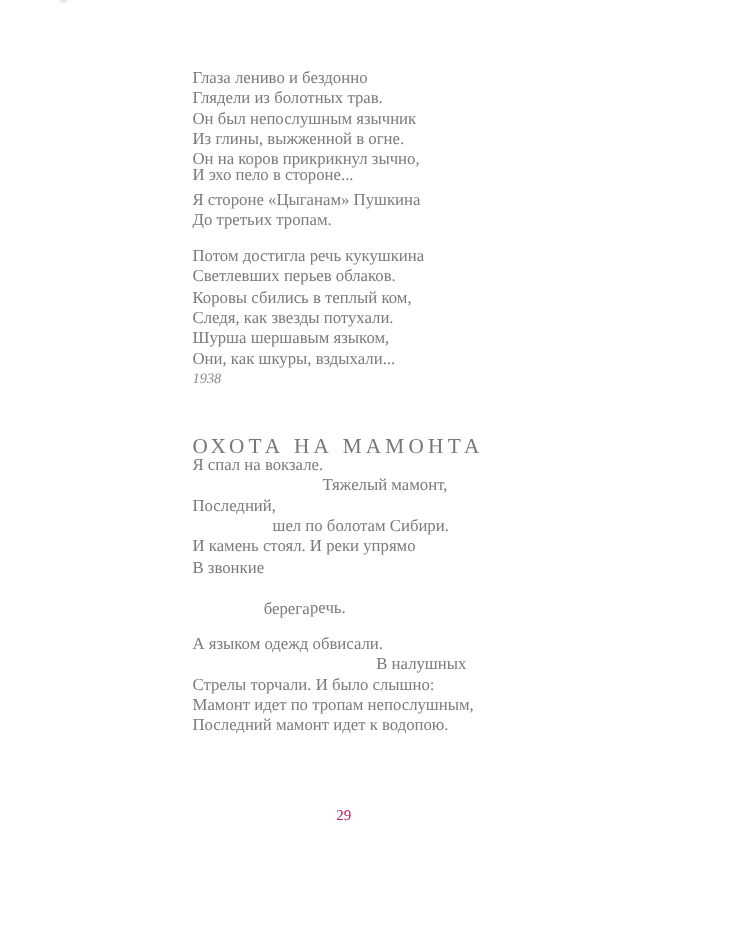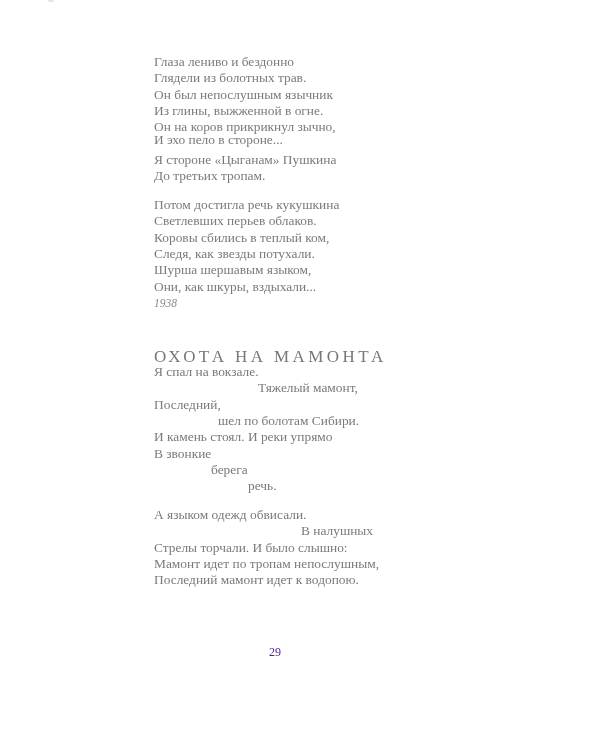--- a/index.html
+++ b/index.html
@@ -16,21 +16,21 @@
     }
     .year { font-style: italic; font-size: 11.5px; color: #8a8a8a; }
     .title {
       position: absolute; left: 154px; top: 328px;
       font-size: 17px; letter-spacing: 3.4px; color: #777777;
       white-space: nowrap;
       margin-top: 19px;
     }
     .pagenum {
       position: absolute; left: 269px; top: 645px;
-      font-size: 12px; color: #4c1d95;
+      font-size: 12px; color: #be185d;
     }
     .corner-mark {
       position: absolute; left: 48px; top: 0px; width: 6px; height: 2px;
       background: #e6e6e6; border-radius: 1px;
     }
   </style>
 </head>
 <body>
 
 <div class="page">
@@ -59,21 +59,21 @@
 
   <div class="title">ОХОТА НА МАМОНТА</div>
 
   <div>
     <div class="line" style="left:154px;top:364px">Я спал на вокзале.</div>
     <div class="line" style="left:258px;top:380px">Тяжелый мамонт,</div>
     <div class="line" style="left:154px;top:397px">Последний,</div>
     <div class="line" style="left:218px;top:413px">шел по болотам Сибири.</div>
     <div class="line" style="left:154px;top:429px">И камень стоял. И реки упрямо</div>
     <div class="line" style="left:154px;top:446px">В звонкие</div>
-    <div class="line" style="left:211px;top:462px">берега</div>
+    <div class="line" style="left:211px;top:479px">берега</div>
     <div class="line" style="left:248px;top:478px">речь.</div>
   </div>
 
   <div>
     <div class="line" style="left:154px;top:507px">А языком одежд обвисали.</div>
     <div class="line" style="left:301px;top:523px">В налушных</div>
     <div class="line" style="left:154px;top:540px">Стрелы торчали. И было слышно:</div>
     <div class="line" style="left:154px;top:556px">Мамонт идет по тропам непослушным,</div>
     <div class="line" style="left:154px;top:572px">Последний мамонт идет к водопою.</div>
   </div>

